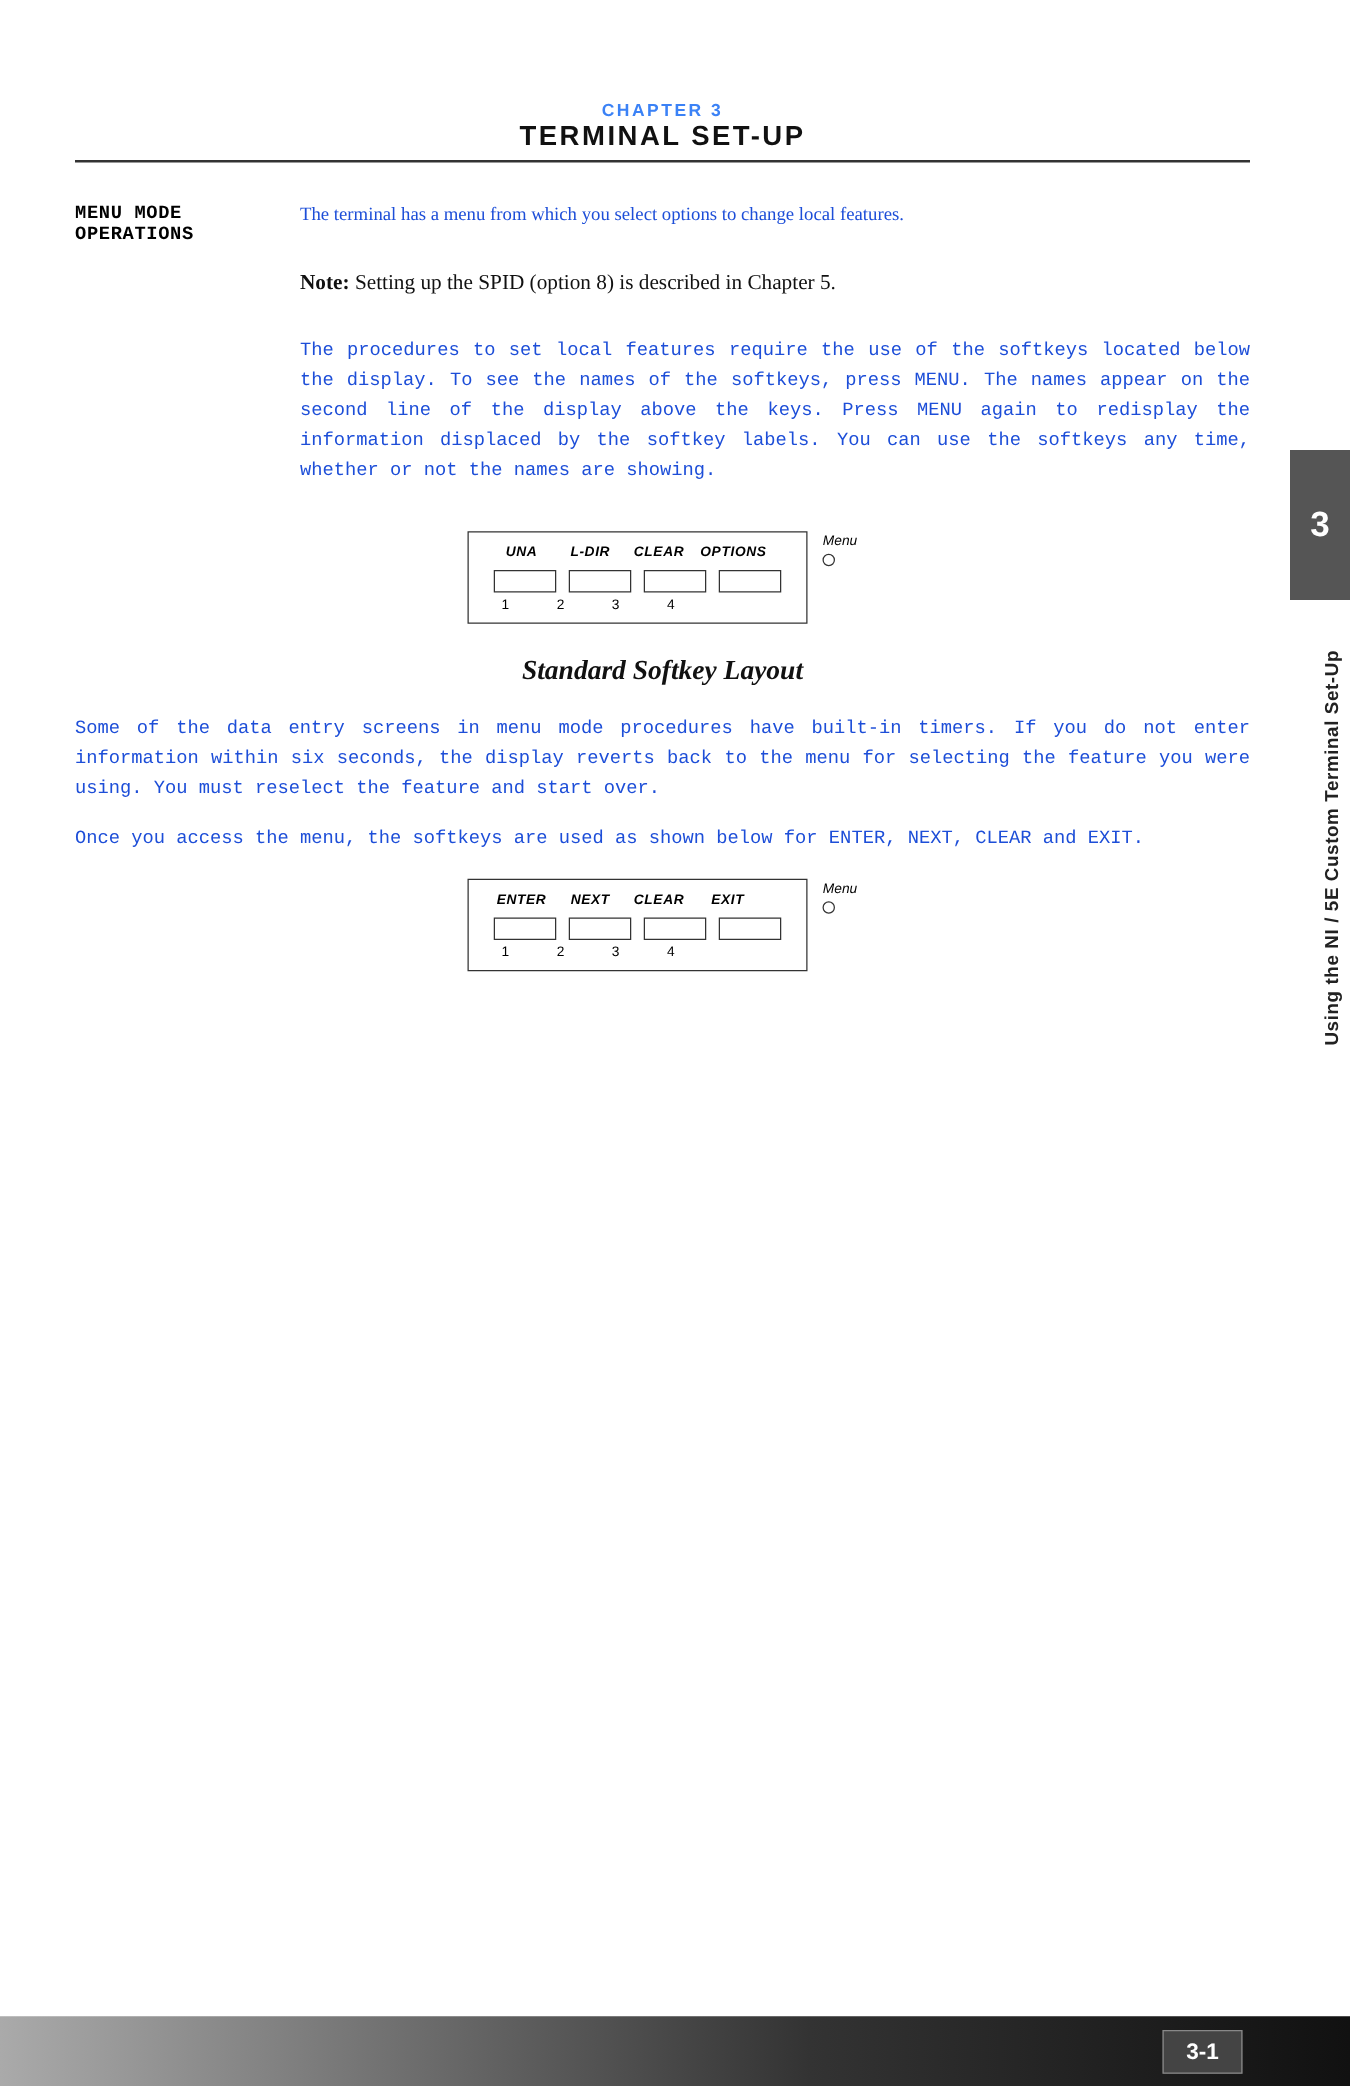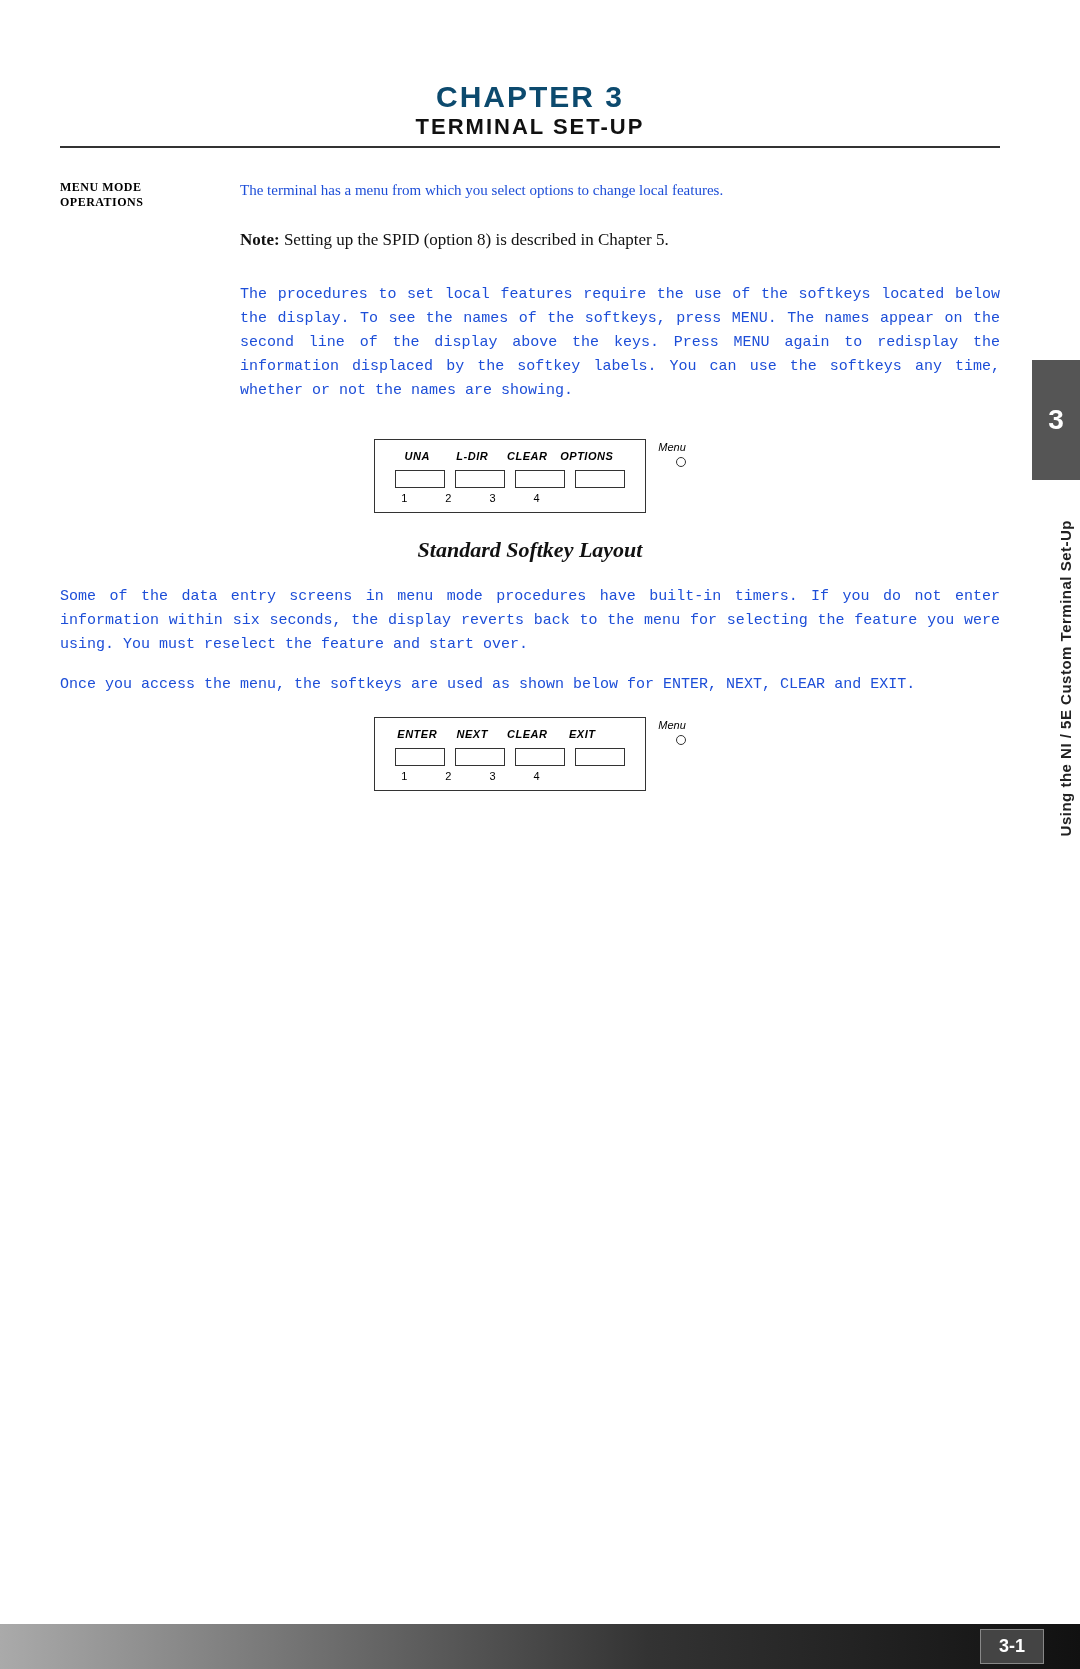--- a/index.html
+++ b/index.html
@@ -75,25 +75,25 @@
     
     .chapter-header {
       text-align: center;
       margin-bottom: 30px;
       padding-bottom: 6px;
       border-bottom: 2px solid #333;
     }
 
     .chapter-title {
       font-family: Arial, sans-serif;
-      font-size: 30px;
+      font-size: 14px;
       font-weight: bold;
       letter-spacing: 2px;
       text-transform: uppercase;
-      color: #0c4a6e;
+      color: #3b82f6;
     }
 
     .chapter-subtitle {
       font-family: Arial, sans-serif;
       font-size: 22px;
       font-weight: bold;
       letter-spacing: 2px;
       text-transform: uppercase;
       color: #111;
     }
@@ -101,22 +101,22 @@
     
     .content-row {
       display: flex;
       gap: 20px;
       margin-bottom: 16px;
     }
 
     .left-label {
       width: 160px;
       min-width: 160px;
-      font-family: Liberation Serif, serif;
-      font-size: 12px;
+      font-family: Liberation Mono, monospace;
+      font-size: 15px;
       font-weight: bold;
       text-transform: uppercase;
       letter-spacing: 0.5px;
       padding-top: 2px;
     }
 
     .right-content {
       flex: 1;
       font-size: 15px;
       line-height: 1.6;
@@ -187,21 +187,21 @@
       gap: 38px;
       margin-top: 4px;
       font-family: Arial, sans-serif;
       font-size: 11px;
       padding-left: 6px;
     }
 
     .menu-label-area {
       display: flex;
       flex-direction: column;
-      align-items: flex-end;
+      align-items: flex-start;
       margin-left: 12px;
       padding-top: 2px;
     }
 
     .menu-text {
       font-family: Arial, sans-serif;
       font-size: 11px;
       font-style: italic;
       margin-bottom: 4px;
     }
@@ -224,26 +224,26 @@
       margin: 10px 0 22px 0;
       color: #111;
     }
 
     
     .bottom-bar {
       position: absolute;
       bottom: 0;
       left: 0;
       right: 0;
-      height: 45px;
+      height: 56px;
       background: linear-gradient(to right, #aaaaaa 0%, #333333 60%, #111111 100%);
       display: flex;
       align-items: center;
       justify-content: flex-end;
-      padding-right: 36px;
+      padding-right: 86px;
     }
 
     .page-number-box {
       background: #444;
       color: #fff;
       font-family: Arial, sans-serif;
       font-size: 18px;
       font-weight: bold;
       padding: 6px 18px;
       border: 1px solid #888;

